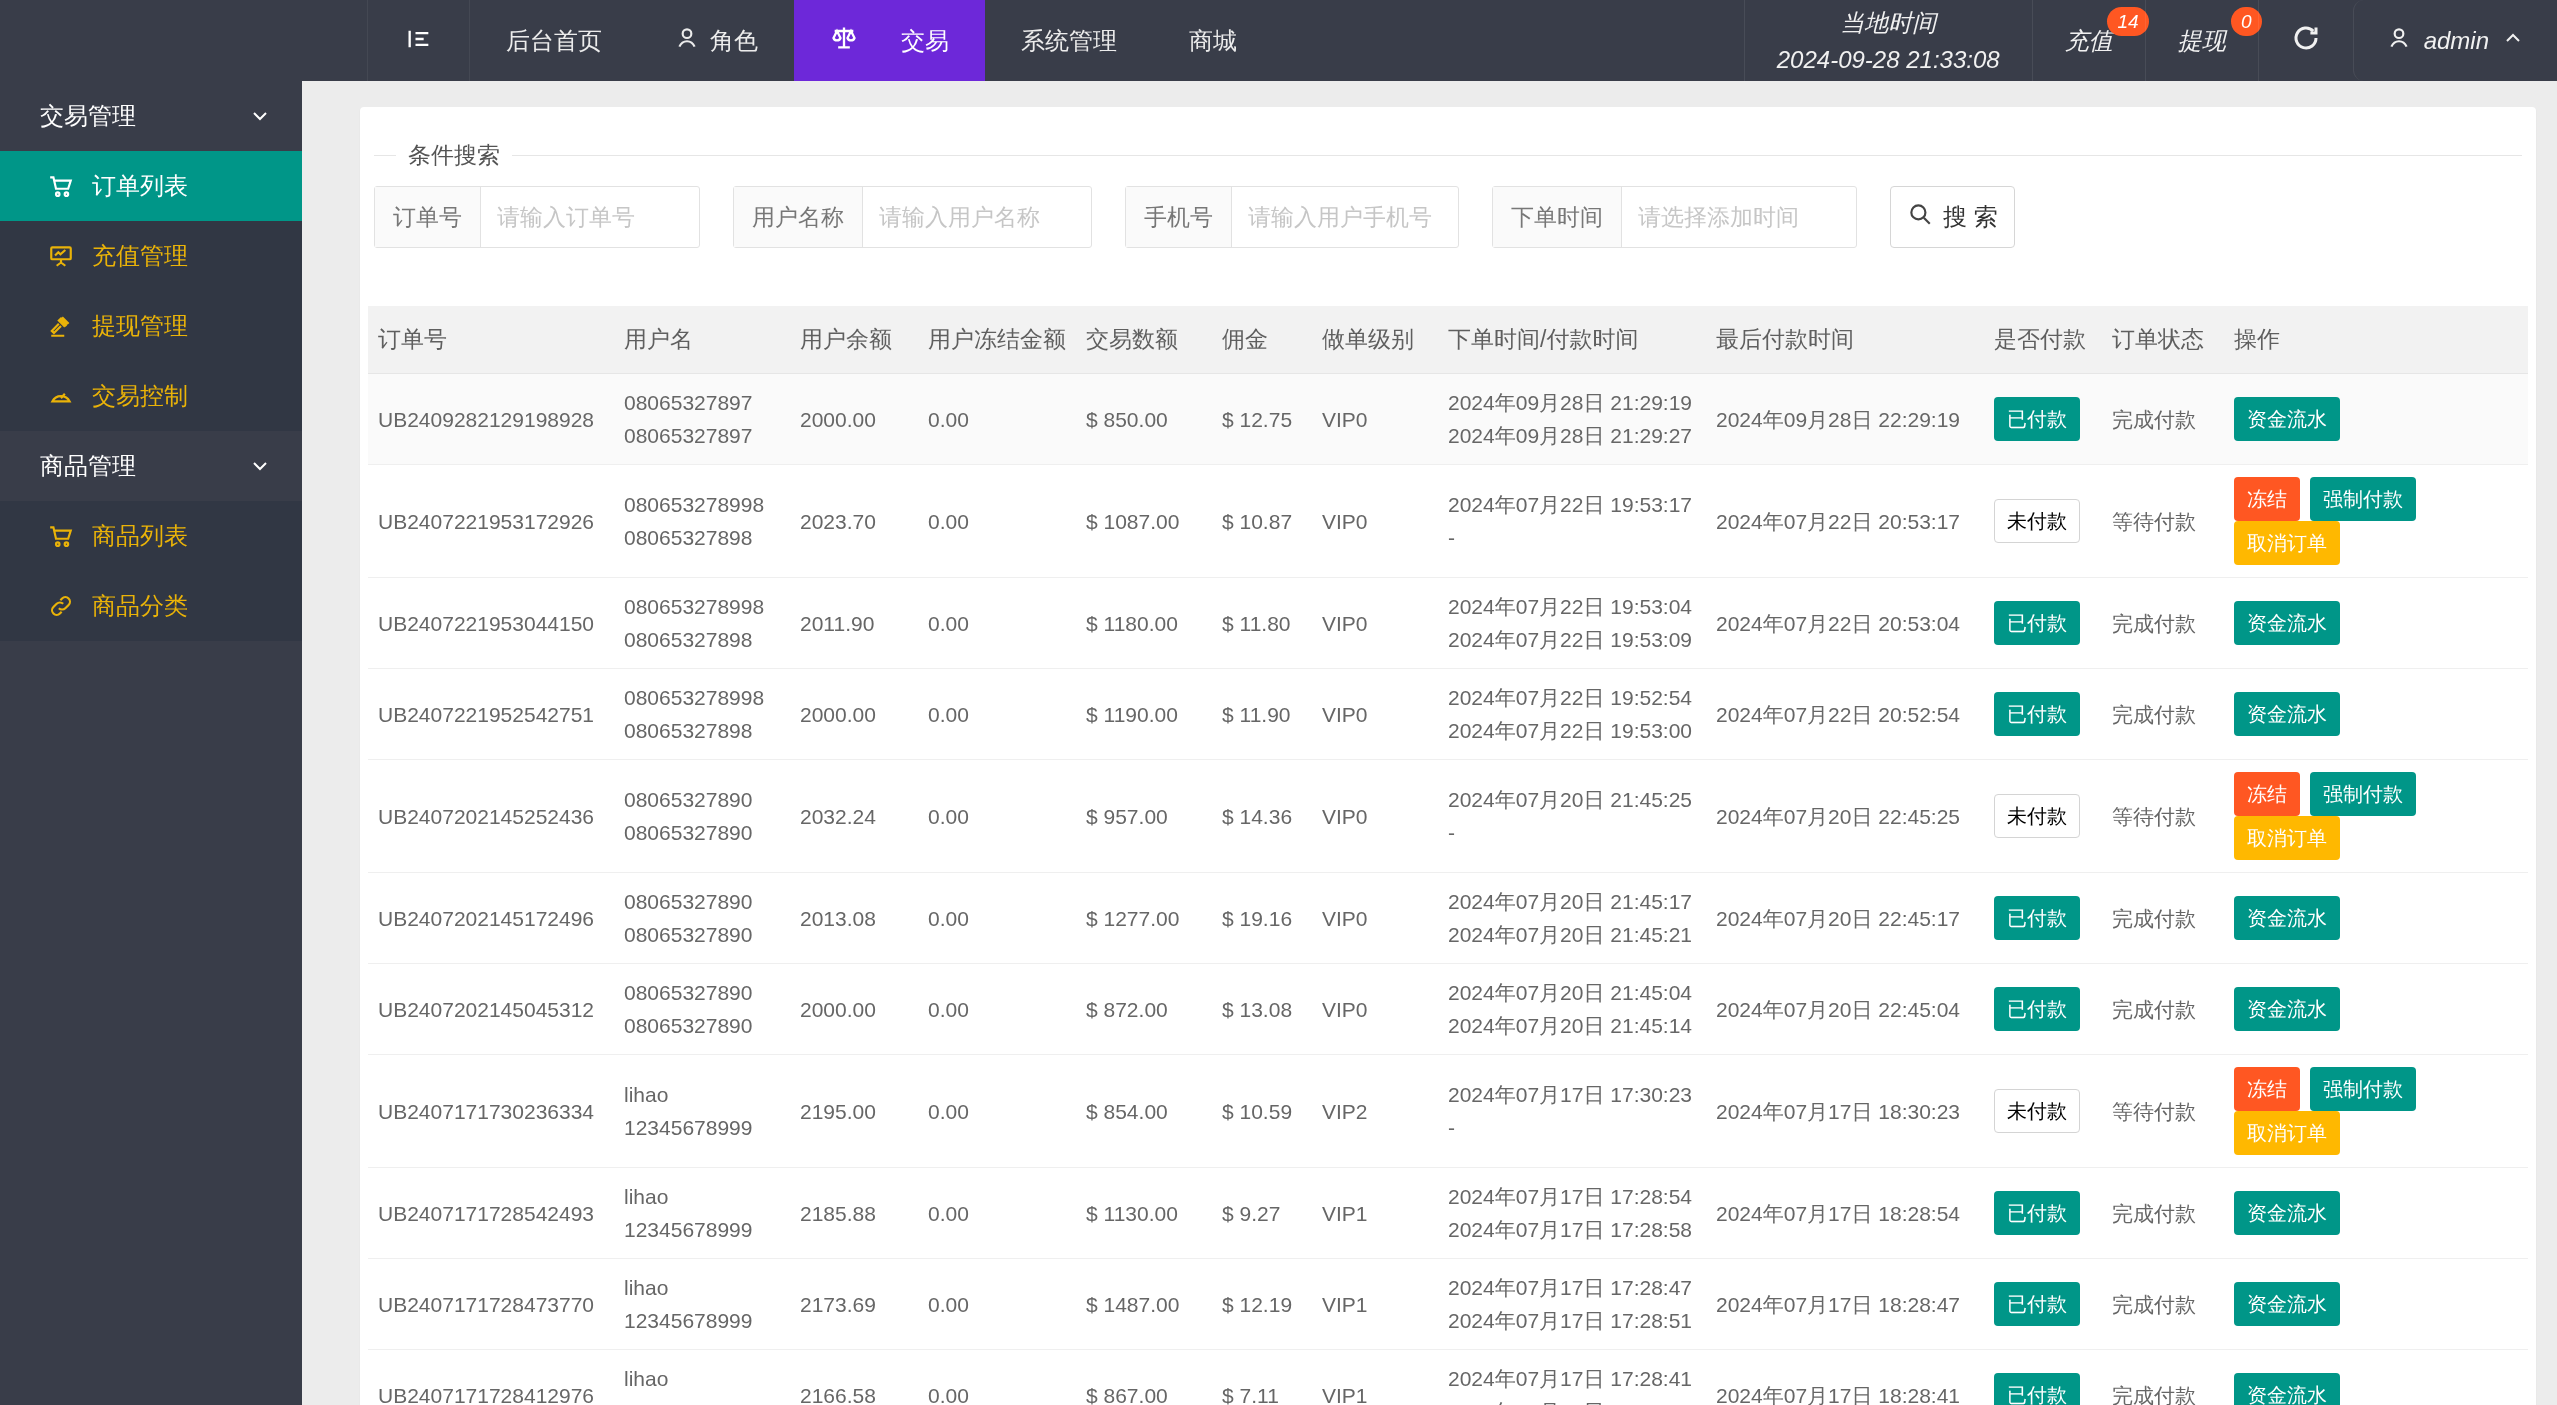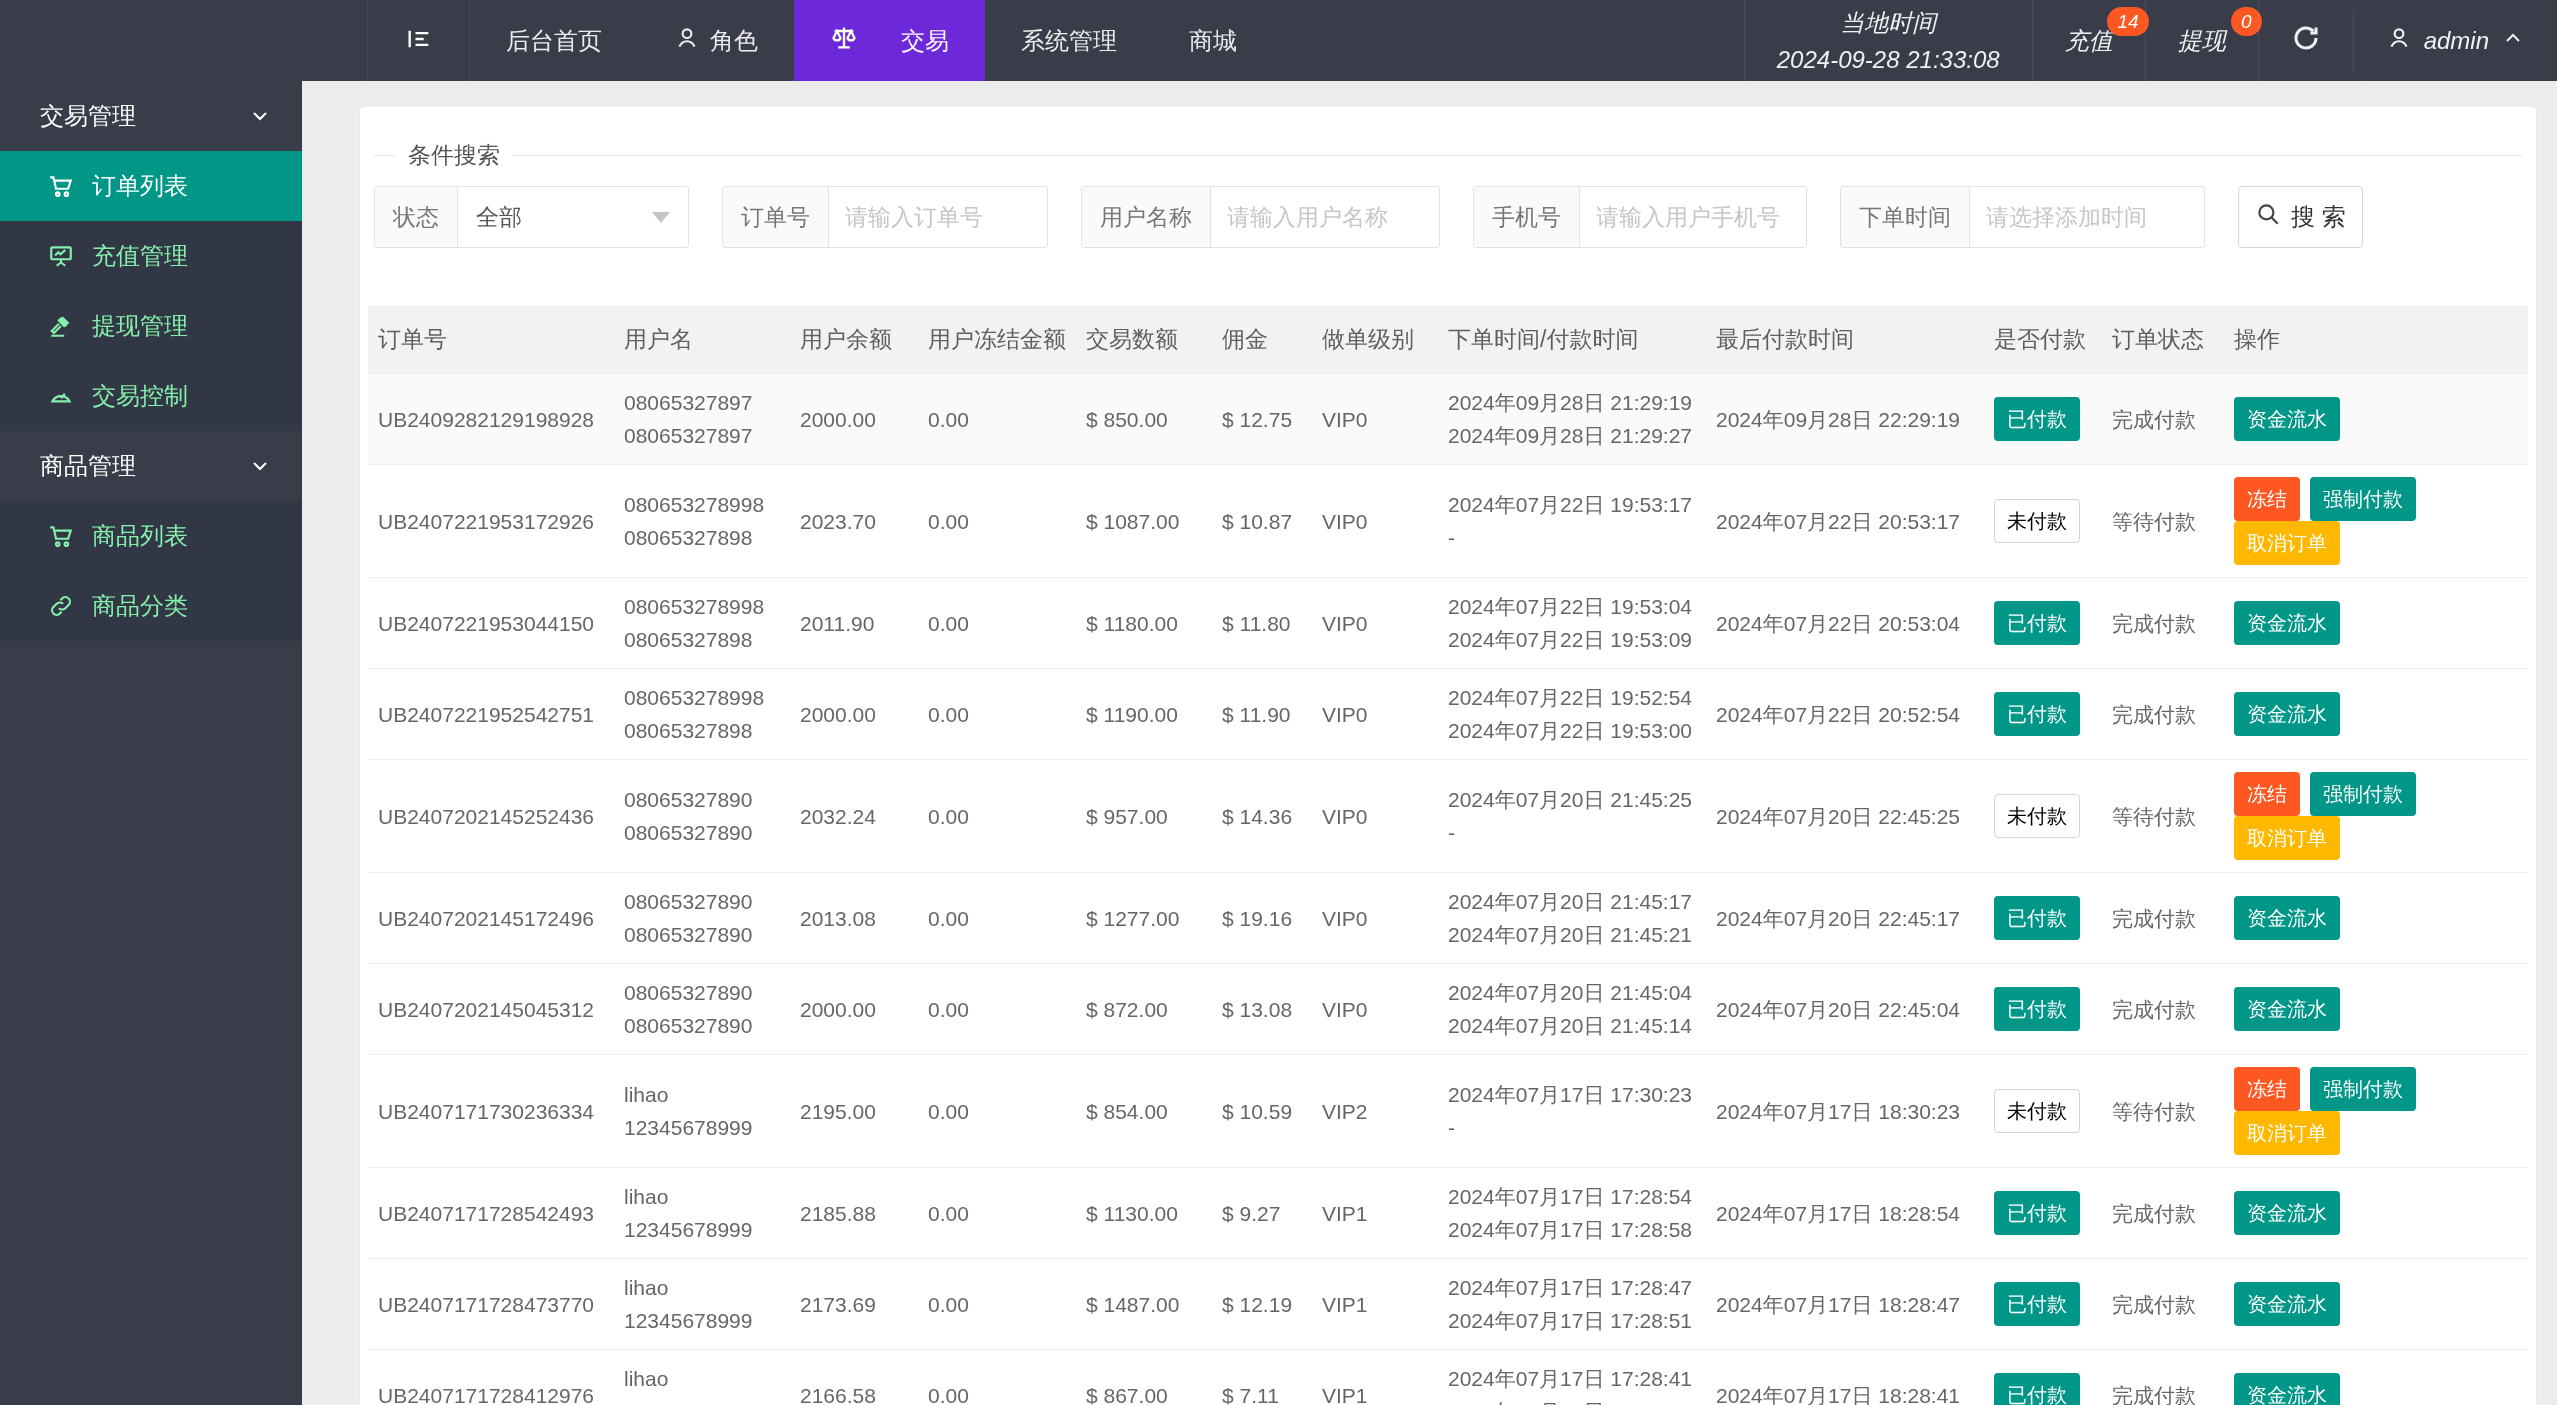--- a/index.html
+++ b/index.html
@@ -16,21 +16,21 @@
   .header-right { margin-left:auto; display:flex; align-items:stretch;font-style:italic; }
   .hr-cell { display:flex; align-items:center; padding:0 32px; border-left:1px solid rgba(255,255,255,.08); position:relative; color:#f1f1f1; font-size:24px; cursor:pointer; }
   .time-cell { flex-direction:column; justify-content:center; line-height:37px; text-align:center; cursor:default; }
   .badge-dot { position:absolute; top:7px; right:-4px; background:#FF5722; color:#fff; font-size:19px; line-height:1; padding:5px 10px; border-radius:16px; }
   .admin-cell { gap:12px;border-radius:11px; }
 
   
   .sidebar { position:absolute; top:81px; left:0; bottom:0; width:302px; background:#393D49; z-index:15;text-align:right; }
   .side-group-title { height:70px; display:flex; align-items:center; justify-content:space-between; padding:0 30px 0 40px; color:#fff; font-size:24px; cursor:pointer; }
   .side-items { background:#313744; }
-  .side-item { height:70px; display:flex; align-items:center; gap:18px; padding-left:48px; color:#86efac; font-size:24px; cursor:pointer; }
+  .side-item { height:70px; display:flex; align-items:center; gap:18px; padding-left:48px; color:#eab308; font-size:24px; cursor:pointer; }
   .side-item.active { background:#009688; color:#fff; }
   .side-item .icn, .side-group-title .icn { flex:0 0 auto; display:flex; }
 
   
   .breadcrumb { margin-left:302px; height:74px; background:#fff; display:flex; align-items:center; gap:14px; padding-left:32px; font-size:23px; color:#555; border-bottom:1px solid #e9e9e9; }
   .crumb-arrow { color:#b5b5b5; font-size:27px; }
 
   
   .main { margin-left:302px; padding:33px 21px 0 58px; }
   .card { background:#fff; border-radius:4px; box-shadow:0 1px 2px rgba(0,0,0,.06); padding:4px 8px 60px; }
@@ -222,27 +222,20 @@
 </div>
 
 <div class="main">
   <div class="card">
 
     <div class="fieldset">
       <span class="legend">条件搜索</span>
     </div>
 
     <div class="filters">
-      <div class="fgroup">
-        <span class="flabel">状态</span>
-        <div class="fselect">
-          <span>全部</span>
-          <span class="caret"></span>
-        </div>
-      </div>
       <div class="fgroup">
         <span class="flabel">订单号</span>
         <input class="finput" style="width: 218px;" placeholder="请输入订单号">
       </div>
       <div class="fgroup">
         <span class="flabel">用户名称</span>
         <input class="finput" style="width: 228px;" placeholder="请输入用户名称">
       </div>
       <div class="fgroup">
         <span class="flabel">手机号</span>

